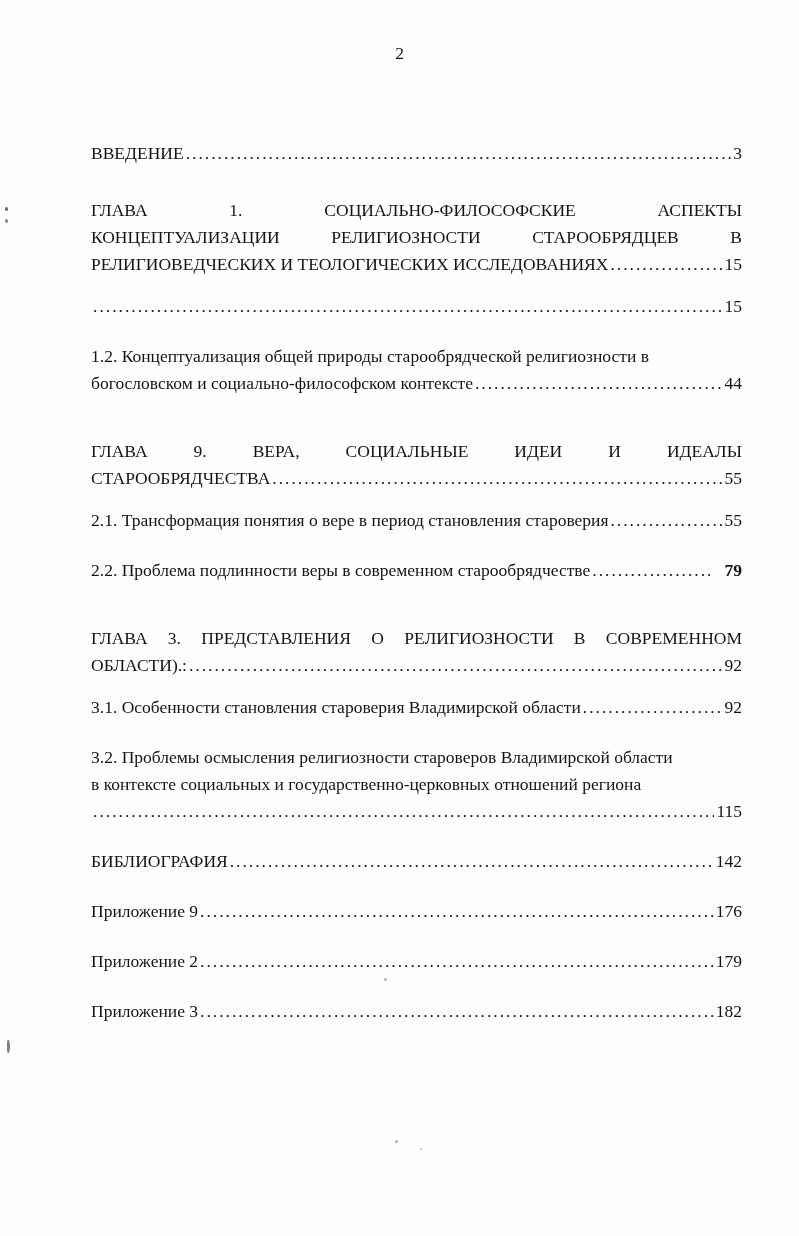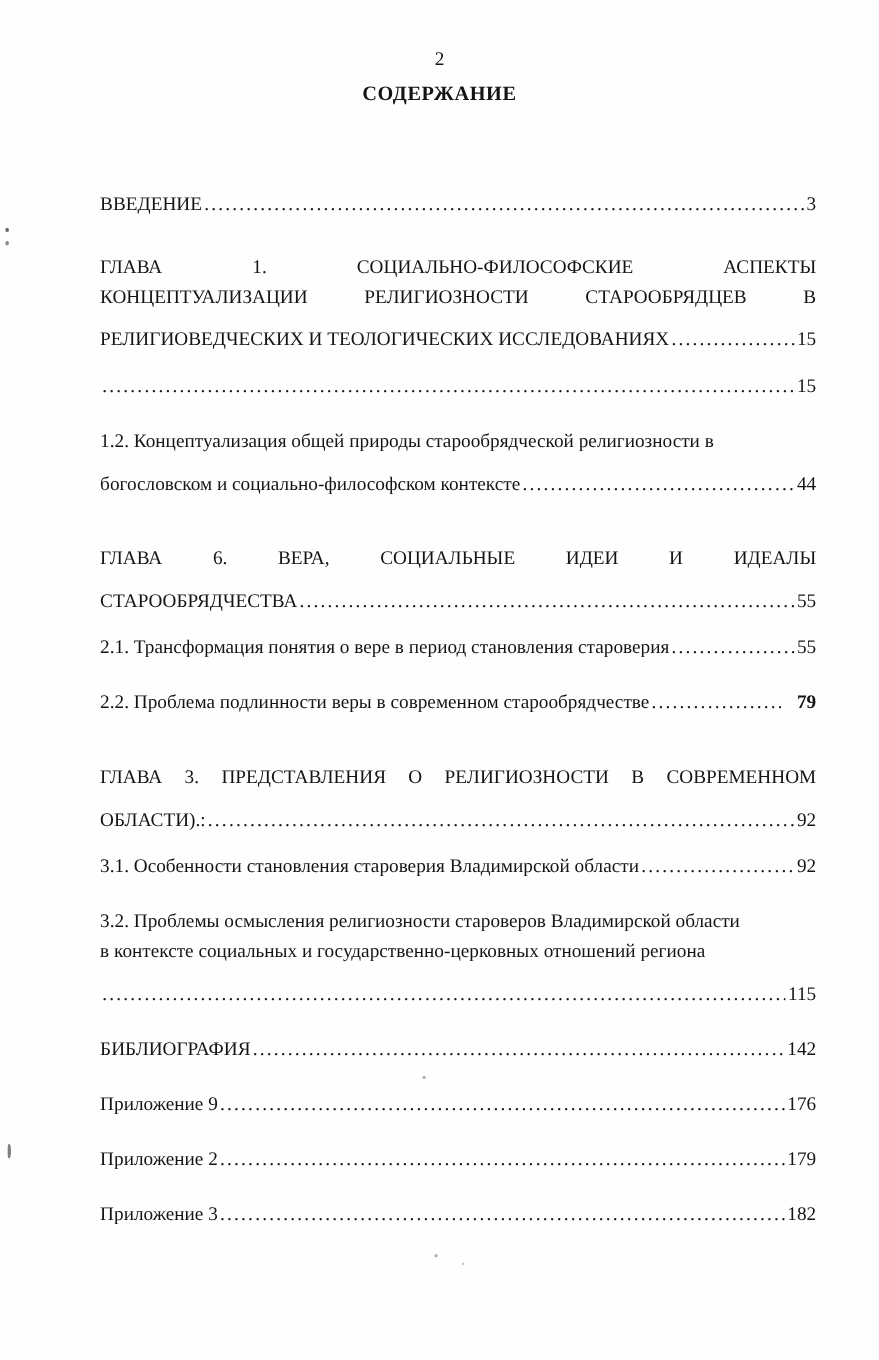--- a/index.html
+++ b/index.html
@@ -31,21 +31,21 @@
   .toc {
     margin: 73px 57px 0 91px;
     font-size: 17.5px;
     line-height: 27px;
   }
   .entry { margin-top: 23px; }
   .entry.first { margin-top: 0; }
   .entry.chapter { margin-top: 41px; }
   .entry.chapter-first { margin-top: 30px; }
   .entry.tight { margin-top: 15px; }
-  .line-flex { display: flex; align-items: flex-start; margin-top: 12px; }
+  .line-flex { display: flex; align-items: flex-start; }
   .line-flex .t { white-space: nowrap; }
   .spread { text-align: justify; text-align-last: justify; }
   .just { text-align: justify; }
   .leader {
     flex: 1 1 auto;
     overflow: hidden;
     white-space: nowrap;
     margin: 0 2px;
   }
   .leader::before {
@@ -65,21 +65,20 @@
   .a4 { left: 384px; top: 978px; width: 3px; height: 3px; opacity: 0.4; }
   .a5 { left: 395px; top: 1140px; width: 3px; height: 3px; opacity: 0.4; }
   .a6 { left: 420px; top: 1148px; width: 2px; height: 2px; opacity: 0.35; }
 </style>
 </head>
 <body>
 
 <div class="page">
 
   <div class="page-number">2</div>
-  <div class="page-title">СОДЕРЖАНИЕ</div>
 
   <div class="toc">
 
     <div class="entry first">
       <div class="line-flex">
         <span class="t">ВВЕДЕНИЕ</span>
         <span class="leader"></span>
         <span class="pg">3</span>
       </div>
     </div>
@@ -104,21 +103,21 @@
     <div class="entry">
       <div class="just">1.2. Концептуализация общей природы старообрядческой религиозности в</div>
       <div class="line-flex">
         <span class="t">богословском и социально-философском контексте</span>
         <span class="leader"></span>
         <span class="pg">44</span>
       </div>
     </div>
 
     <div class="entry chapter">
-      <div class="spread">ГЛАВА 6. ВЕРА, СОЦИАЛЬНЫЕ ИДЕИ И ИДЕАЛЫ</div>
+      <div class="spread">ГЛАВА 9. ВЕРА, СОЦИАЛЬНЫЕ ИДЕИ И ИДЕАЛЫ</div>
       <div class="line-flex">
         <span class="t">СТАРООБРЯДЧЕСТВА</span>
         <span class="leader"></span>
         <span class="pg">55</span>
       </div>
     </div>
 
     <div class="entry tight">
       <div class="line-flex">
         <span class="t">2.1. Трансформация понятия о вере в период становления староверия</span>

